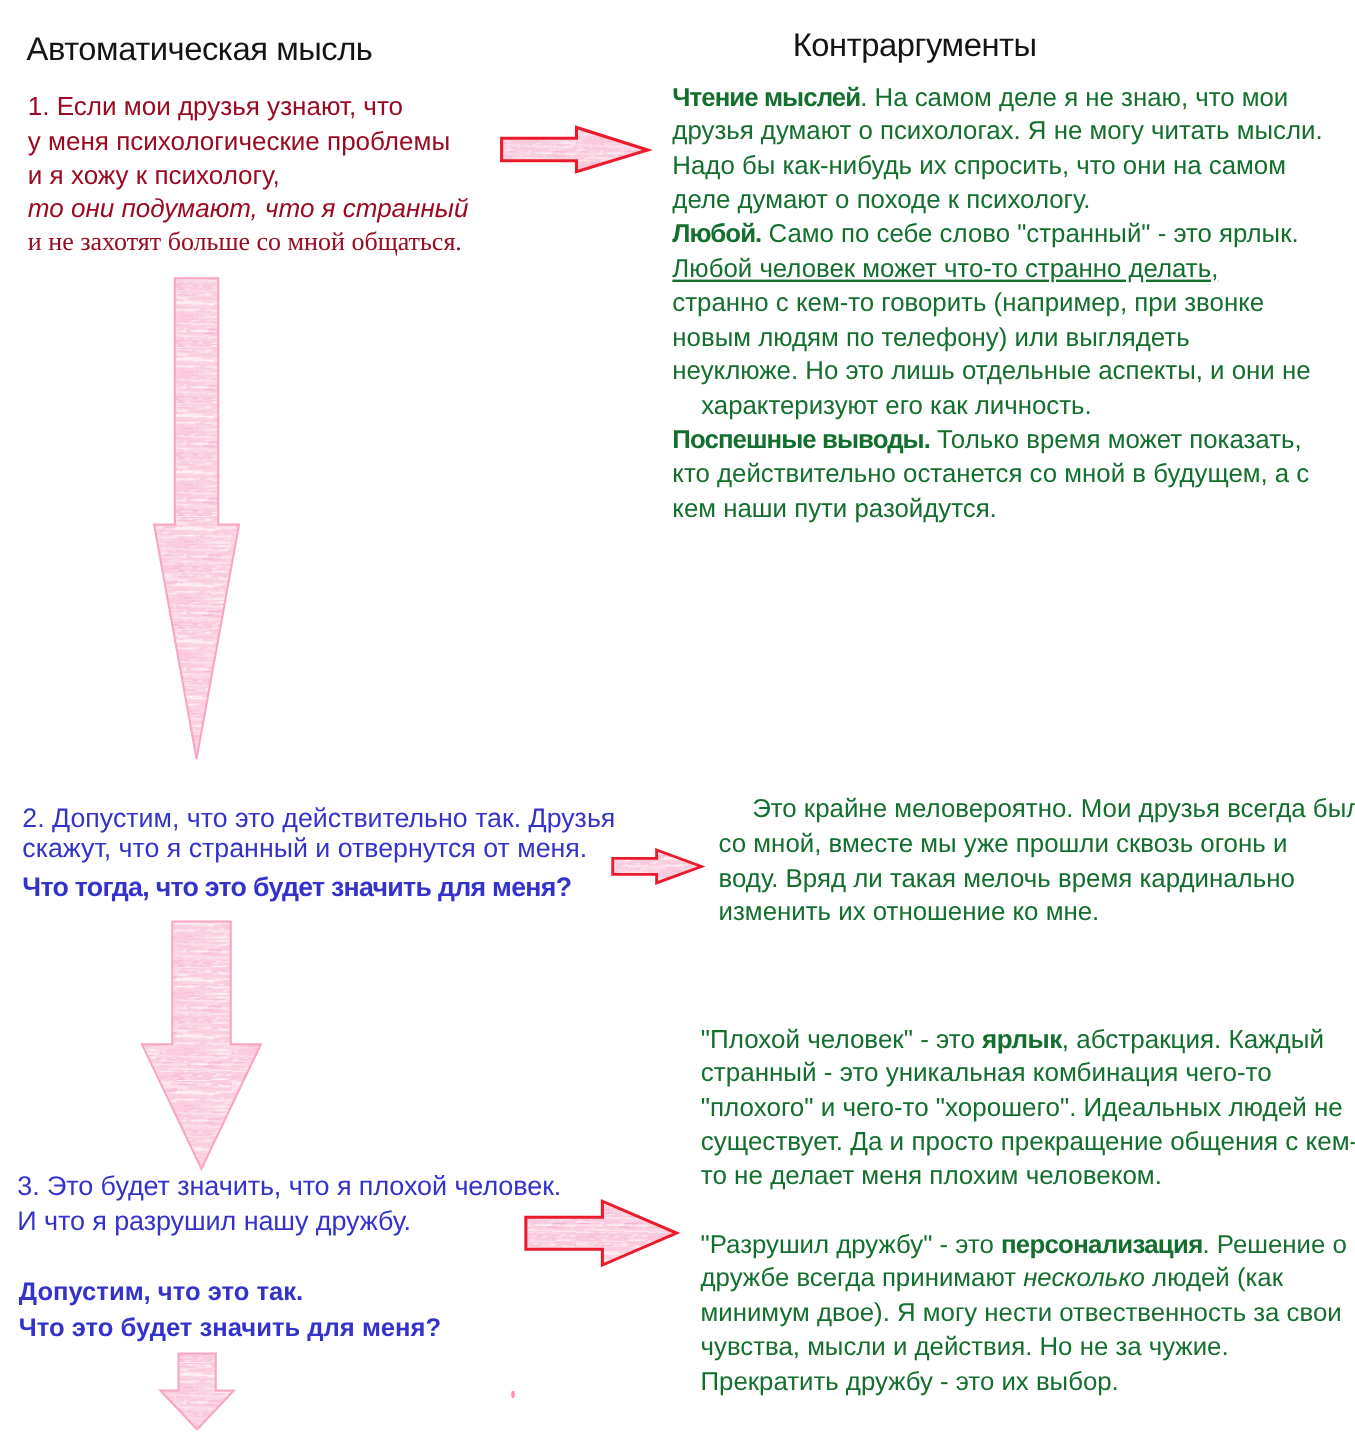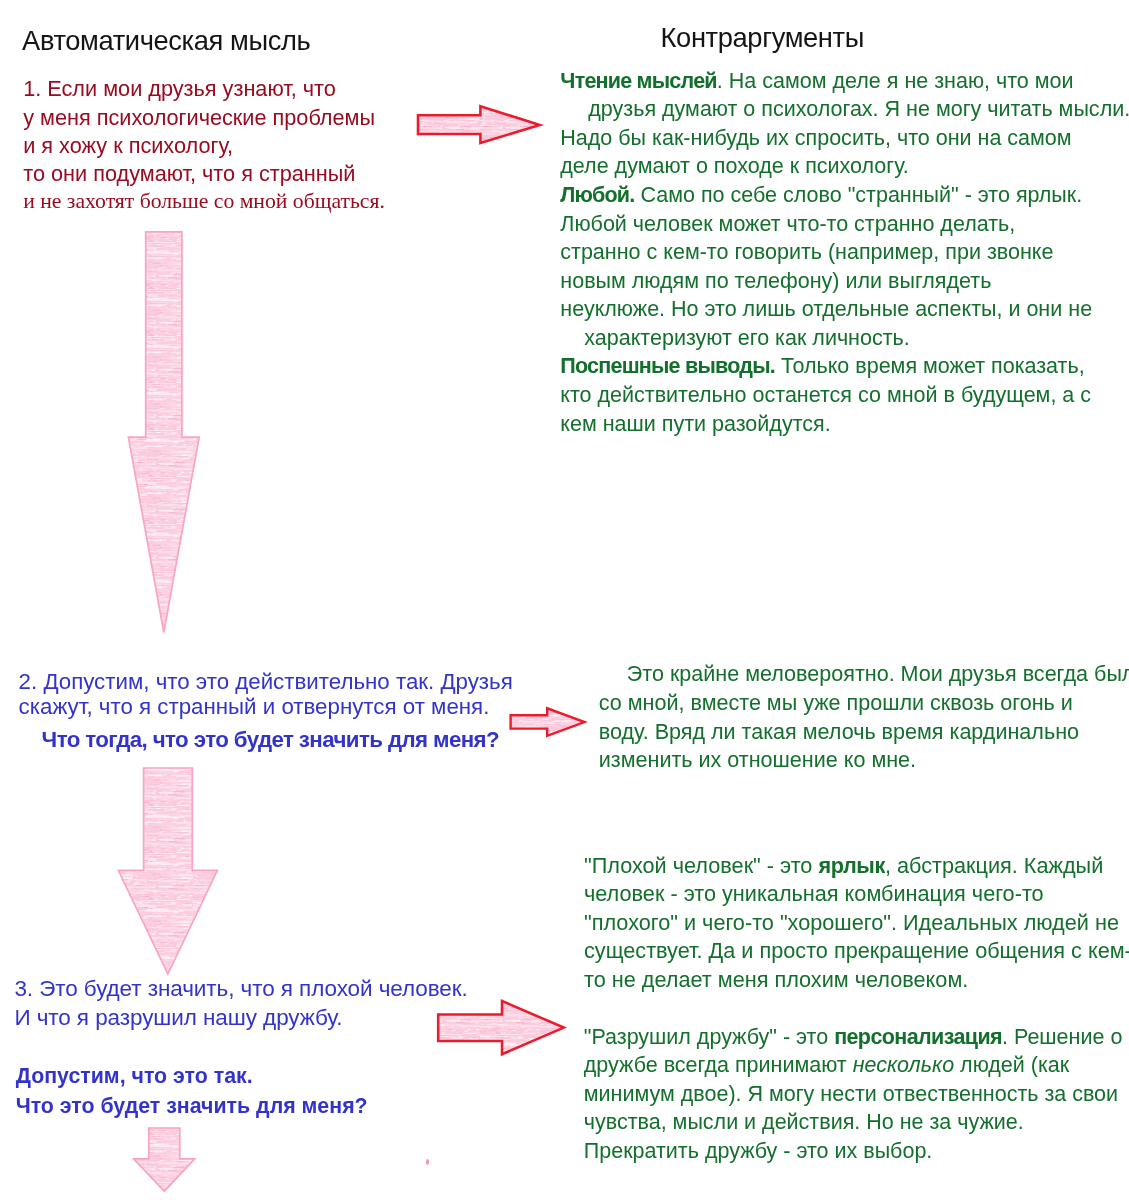--- a/index.html
+++ b/index.html
@@ -277,48 +277,48 @@
 
   <div class="speck" style="left:425.8px;top:1158.8px;width:3px;height:6.4px"></div>
 
   <div class="col-title" style="left: 22.1px; top: 26.7851px; font-size: 27.3px; letter-spacing: -0.38px;">Автоматическая мысль</div>
   <div class="col-title" style="left: 660.6px; top: 24.1851px; font-size: 27.3px; letter-spacing: -0.38px;">Контраргументы</div>
 
   <div id="text-layer">
       <div class="tline" style="font-size: 21.7px; left: 23.2px; top: 78.3766px; color: rgb(154, 10, 32);">1. Если мои друзья узнают, что</div>
       <div class="tline" style="font-size: 21.7px; left: 23.2px; top: 106.537px; color: rgb(154, 10, 32);">у меня психологические проблемы</div>
       <div class="tline" style="font-size: 21.7px; left: 23.2px; top: 134.697px; color: rgb(154, 10, 32);">и я хожу к психологу,</div>
-      <div class="tline" style="font-size: 21.7px; left: 23.2px; top: 162.857px; color: rgb(154, 10, 32);">то они подумают, что я странный</div>
+      <div class="tline" style="font-size: 21.7px; left: 23.2px; top: 162.857px; color: rgb(154, 10, 32); font-style: italic;">то они подумают, что я странный</div>
       <div class="tline" style="font-size: 21.7px; left: 23.2px; top: 191.017px; color: rgb(154, 10, 32); font-family: Liberation Serif, serif;">и не захотят больше со мной общаться.</div>
       <div class="tline" style="font-size: 22.3px; left: 18.6px; top: 670.519px; color: rgb(51, 51, 204);">2. Допустим, что это действительно так. Друзья</div>
       <div class="tline" style="font-size: 22.3px; left: 18.6px; top: 696px; color: rgb(51, 51, 204);">скажут, что я странный и отвернутся от меня.</div>
-      <div class="tline" style="font-size: 22.3px; left: 18.6px; top: 729.419px; color: rgb(51, 51, 204); margin-left: 23px;"><b style="letter-spacing: -0.6px;">Что тогда, что это будет значить для меня?</b></div>
+      <div class="tline" style="font-size: 22.3px; left: 18.6px; top: 729.419px; color: rgb(51, 51, 204);"><b style="letter-spacing: -0.6px;">Что тогда, что это будет значить для меня?</b></div>
       <div class="tline" style="font-size: 22.5px; left: 14.4px; top: 977.749px; color: rgb(51, 51, 204); letter-spacing: -0.08px;">3. Это будет значить, что я плохой человек.</div>
       <div class="tline" style="font-size: 22.5px; left: 14.4px; top: 1007.25px; color: rgb(51, 51, 204); letter-spacing: -0.08px;">И что я разрушил нашу дружбу.</div>
       <div class="tline" style="font-size: 21.35px; left: 15.7px; top: 1066.42px; color: rgb(51, 51, 204);"><b style="letter-spacing: 0px;">Допустим, что это так.</b></div>
       <div class="tline" style="font-size: 21.35px; left: 15.7px; top: 1095.67px; color: rgb(51, 51, 204);"><b style="letter-spacing: 0px;">Что это будет значить для меня?</b></div>
       <div class="tline" style="font-size: 21.52px; left: 560.3px; top: 70.679px; color: rgb(19, 111, 44);"><b style="letter-spacing: -0.78px;">Чтение мыслей</b>. На самом деле я не знаю, что мои</div>
-      <div class="tline" style="font-size: 21.52px; left: 560.3px; top: 99.249px; color: rgb(19, 111, 44); margin-left: 28px;">друзья думают о психологах. Я не могу читать мысли.</div>
+      <div class="tline" style="font-size: 21.52px; left: 560.3px; top: 99.249px; color: rgb(19, 111, 44);">друзья думают о психологах. Я не могу читать мысли.</div>
       <div class="tline" style="font-size: 21.52px; left: 560.3px; top: 127.819px; color: rgb(19, 111, 44);">Надо бы как-нибудь их спросить, что они на самом</div>
       <div class="tline" style="font-size: 21.52px; left: 560.3px; top: 156.389px; color: rgb(19, 111, 44);">деле думают о походе к психологу.</div>
       <div class="tline" style="font-size: 21.52px; left: 560.3px; top: 184.959px; color: rgb(19, 111, 44);"><b style="letter-spacing: -0.78px;">Любой.</b> Само по себе слово "странный" - это ярлык.</div>
-      <div class="tline" style="font-size: 21.52px; left: 560.3px; top: 213.529px; color: rgb(19, 111, 44);">Любой человек может что-то странно делать,</div>
+      <div class="tline" style="font-size: 21.52px; left: 560.3px; top: 213.529px; color: rgb(19, 111, 44); text-decoration: underline;">Любой человек может что-то странно делать,</div>
       <div class="tline" style="font-size: 21.52px; left: 560.3px; top: 242.099px; color: rgb(19, 111, 44);">странно с кем-то говорить (например, при звонке</div>
       <div class="tline" style="font-size: 21.52px; left: 560.3px; top: 270.669px; color: rgb(19, 111, 44);">новым людям по телефону) или выглядеть</div>
       <div class="tline" style="font-size: 21.52px; left: 560.3px; top: 299.239px; color: rgb(19, 111, 44);">неуклюже. Но это лишь отдельные аспекты, и они не</div>
       <div class="tline" style="font-size: 21.52px; left: 560.3px; top: 327.809px; color: rgb(19, 111, 44); margin-left: 24px;">характеризуют его как личность.</div>
       <div class="tline" style="font-size: 21.52px; left: 560.3px; top: 356.379px; color: rgb(19, 111, 44);"><b style="letter-spacing: -0.78px;">Поспешные выводы.</b> Только время может показать,</div>
       <div class="tline" style="font-size: 21.52px; left: 560.3px; top: 384.949px; color: rgb(19, 111, 44);">кто действительно останется со мной в будущем, а с</div>
       <div class="tline" style="font-size: 21.52px; left: 560.3px; top: 413.519px; color: rgb(19, 111, 44);">кем наши пути разойдутся.</div>
       <div class="tline" style="font-size: 21.55px; left: 598.8px; top: 663.254px; color: rgb(19, 111, 44); margin-left: 28px;">Это крайне меловероятно. Мои друзья всегда были</div>
       <div class="tline" style="font-size: 21.55px; left: 598.8px; top: 691.954px; color: rgb(19, 111, 44);">со мной, вместе мы уже прошли сквозь огонь и</div>
       <div class="tline" style="font-size: 21.55px; left: 598.8px; top: 720.654px; color: rgb(19, 111, 44);">воду. Вряд ли такая мелочь время кардинально</div>
       <div class="tline" style="font-size: 21.55px; left: 598.8px; top: 749.354px; color: rgb(19, 111, 44);">изменить их отношение ко мне.</div>
       <div class="tline" style="font-size: 21.68px; left: 584px; top: 854.644px; color: rgb(19, 111, 44);">"Плохой человек" - это <b style="letter-spacing: -0.4px;">ярлык</b>, абстракция. Каждый</div>
-      <div class="tline" style="font-size: 21.68px; left: 584px; top: 883.144px; color: rgb(19, 111, 44);">человек - это уникальная комбинация чего-то</div>
+      <div class="tline" style="font-size: 21.68px; left: 584px; top: 883.144px; color: rgb(19, 111, 44);">странный - это уникальная комбинация чего-то</div>
       <div class="tline" style="font-size: 21.68px; left: 584px; top: 911.644px; color: rgb(19, 111, 44);">"плохого" и чего-то "хорошего". Идеальных людей не</div>
       <div class="tline" style="font-size: 21.68px; left: 584px; top: 940.144px; color: rgb(19, 111, 44);">существует. Да и просто прекращение общения с кем-</div>
       <div class="tline" style="font-size: 21.68px; left: 584px; top: 968.644px; color: rgb(19, 111, 44);">то не делает меня плохим человеком.</div>
       <div class="tline" style="font-size: 21.5px; left: 583.8px; top: 1026.7px; color: rgb(19, 111, 44);">"Разрушил дружбу" - это <b style="letter-spacing: -0.6px;">персонализация</b>. Решение о</div>
       <div class="tline" style="font-size: 21.5px; left: 583.8px; top: 1055.25px; color: rgb(19, 111, 44);">дружбе всегда принимают <i>несколько</i> людей (как</div>
       <div class="tline" style="font-size: 21.5px; left: 583.8px; top: 1083.8px; color: rgb(19, 111, 44);">минимум двое). Я могу нести отвественность за свои</div>
       <div class="tline" style="font-size: 21.5px; left: 583.8px; top: 1112.35px; color: rgb(19, 111, 44);">чувства, мысли и действия. Но не за чужие.</div>
       <div class="tline" style="font-size: 21.5px; left: 583.8px; top: 1140.9px; color: rgb(19, 111, 44);">Прекратить дружбу - это их выбор.</div>
     </div>
 </div>

